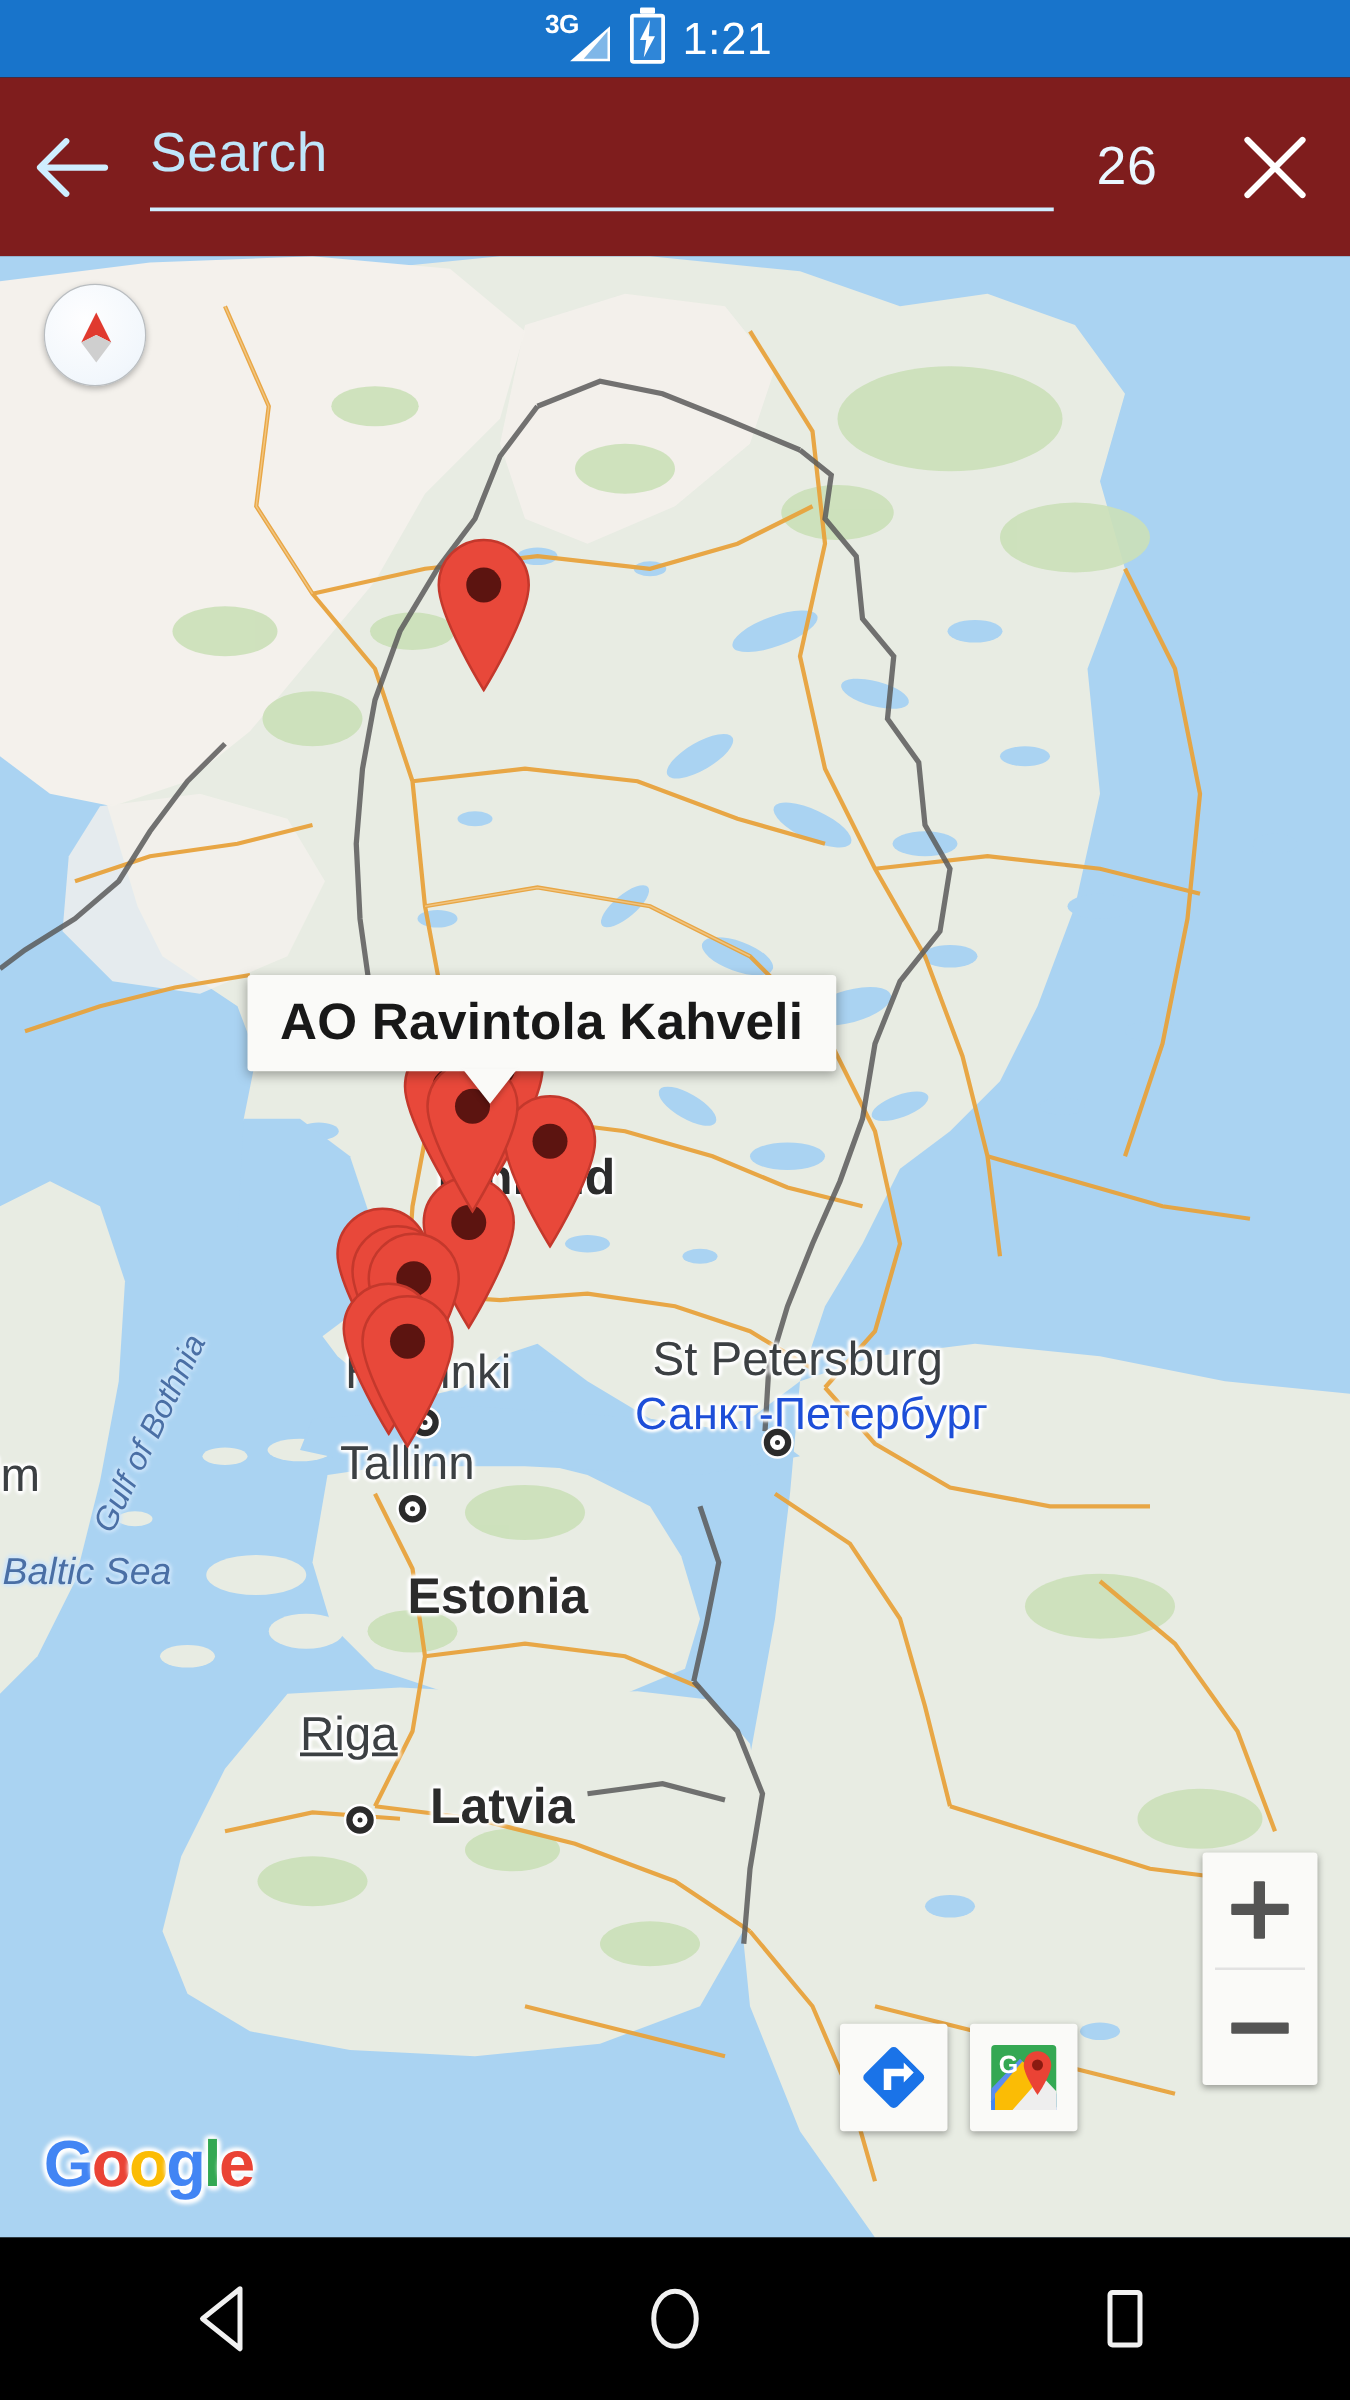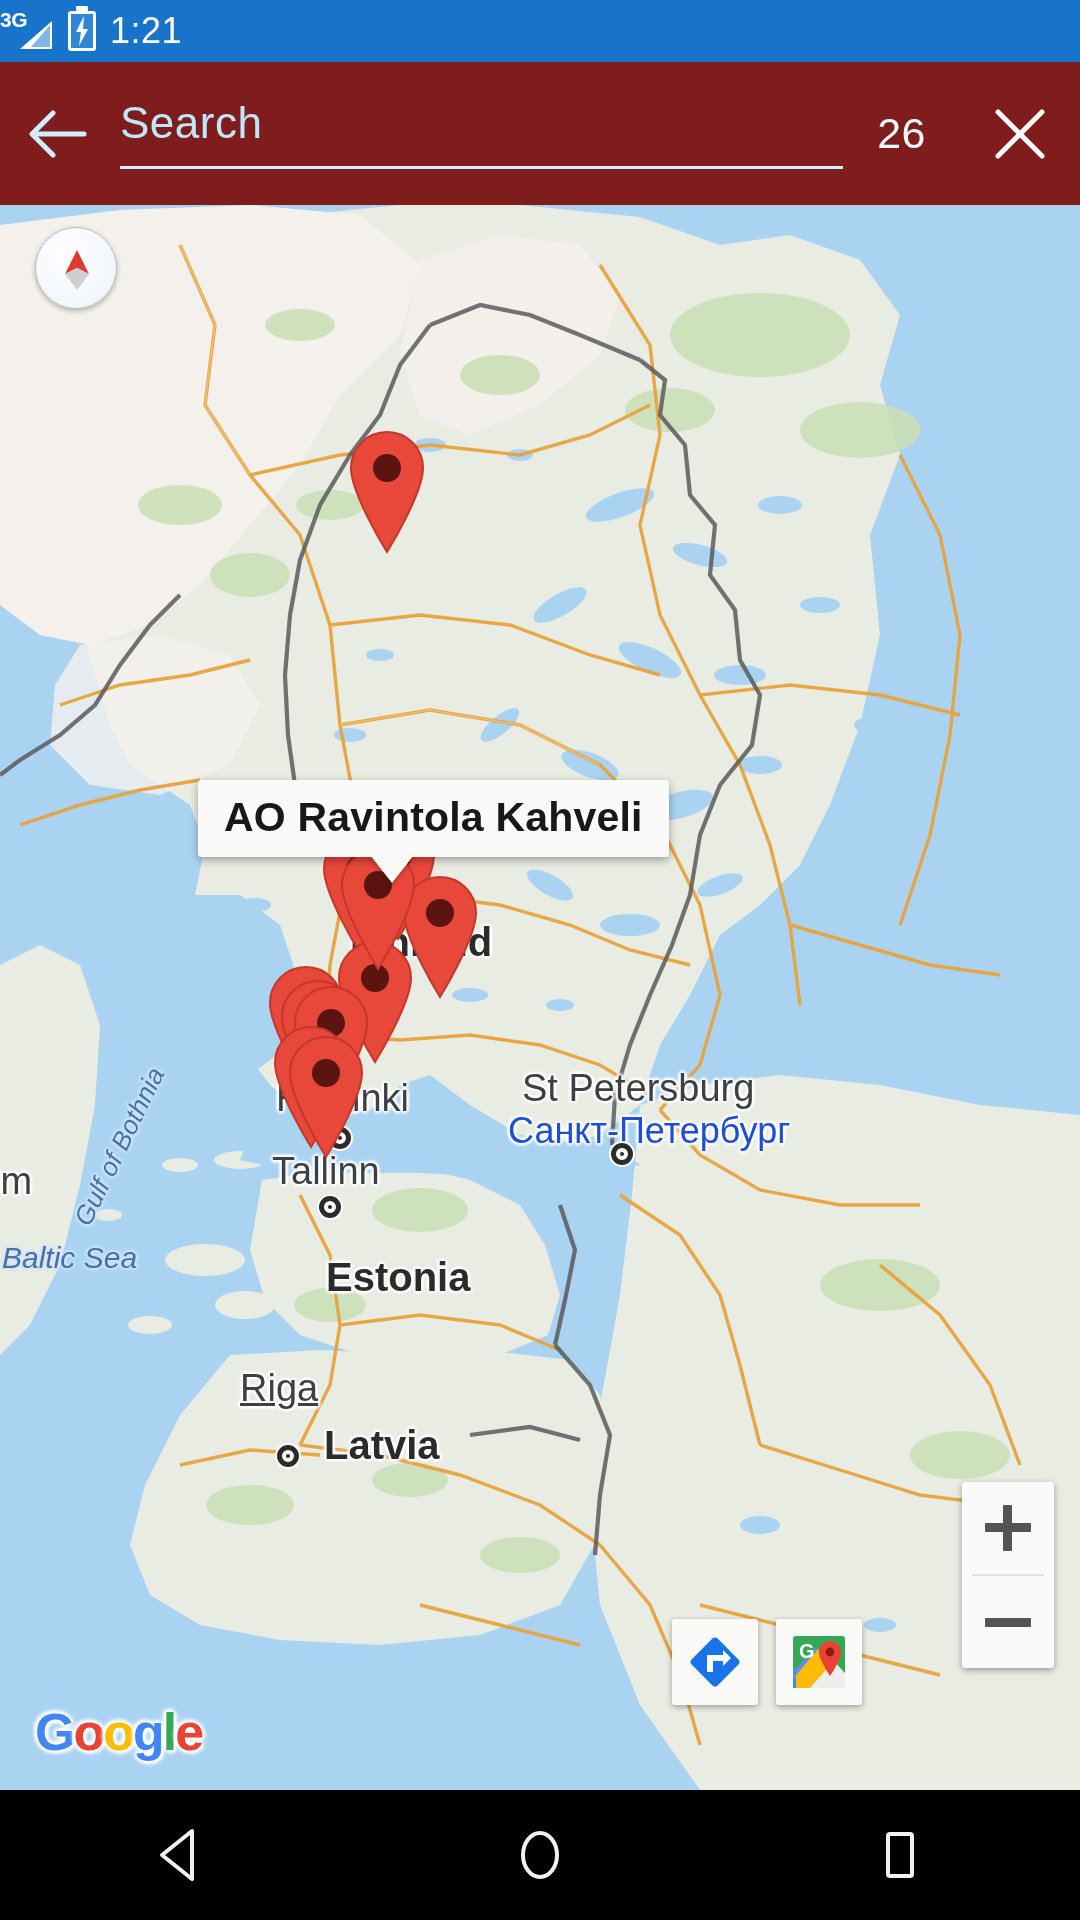--- a/index.html
+++ b/index.html
@@ -5,21 +5,21 @@
   * { margin:0; padding:0; box-sizing:border-box; }
   html,body { width:1080px; height:1920px; overflow:hidden; background:#000; }
   body { font-family:"Liberation Sans", sans-serif; }
 
   #app { position:relative; width:1080px; height:1920px; overflow:hidden; }
 
   
   .statusbar {
     position:absolute; top:0; left:0; width:1080px; height:62px;
     background:#1874CB; display:flex; align-items:center;
-    justify-content:flex-start; padding-right:26px;
+    justify-content:center; padding-right:26px;
   }
   .sb-group { display:flex; align-items:center; gap:14px; }
   .sig-wrap { position:relative; width:54px; height:42px; }
   .sig-3g {
     position:absolute; top:-2px; left:0; font-size:21px; color:#fff;
     font-weight:bold; letter-spacing:-0.5px;
   }
   .sig-tri {
     position:absolute; bottom:2px; right:0; width:40px; height:30px;
   }
@@ -397,21 +397,21 @@
       </svg>
     </div>
 
     <div class="mlabel lb-country" style="left:350px; top:715px;">Finland</div>
     <div class="mlabel lb-city" style="left:276px; top:872px;">Helsinki</div>
     <div class="mlabel lb-city" style="left:522px; top:862px;">St Petersburg</div>
     <div class="mlabel lb-city-ru" style="left:508px; top:905px;">Санкт-Петербург</div>
     <div class="mlabel lb-city" style="left:272px; top:945px;">Tallinn</div>
     <div class="mlabel lb-country" style="left:326px; top:1050px;">Estonia</div>
     <div class="mlabel lb-city" style="left:240px; top:1162px;text-decoration:underline;">Riga</div>
-    <div class="mlabel lb-country" style="left:324px; top:1218px;">Latvia</div>
+    <div class="mlabel lb-country" style="left:344px; top:1218px;">Latvia</div>
     <div class="mlabel lb-city" style="left:-8px;  top:955px;">lm</div>
     <div class="mlabel lb-sea" style="left:2px;   top:1036px;">Baltic Sea</div>
     <div class="mlabel lb-gulf" style="left:68px;  top:1012px;">Gulf of Bothnia</div>
 
     <div class="citydot" style="left:329px; top:922px;"></div>
     <div class="citydot" style="left:319px; top:991px;"></div>
     <div class="citydot" style="left:611px; top:938px;"></div>
     <div class="citydot" style="left:277px; top:1240px;"></div>
 
     <div class="marker" style="left:339px; top:223px; z-index:5;">

